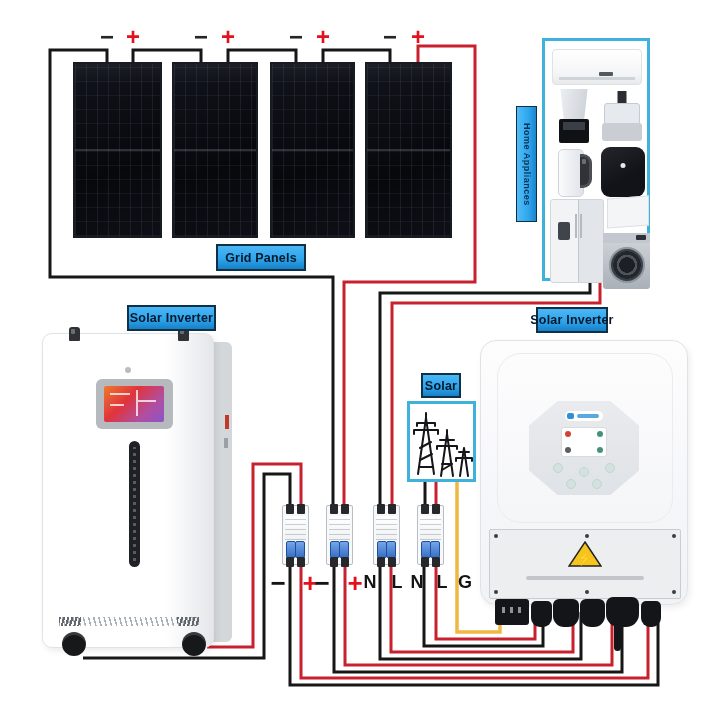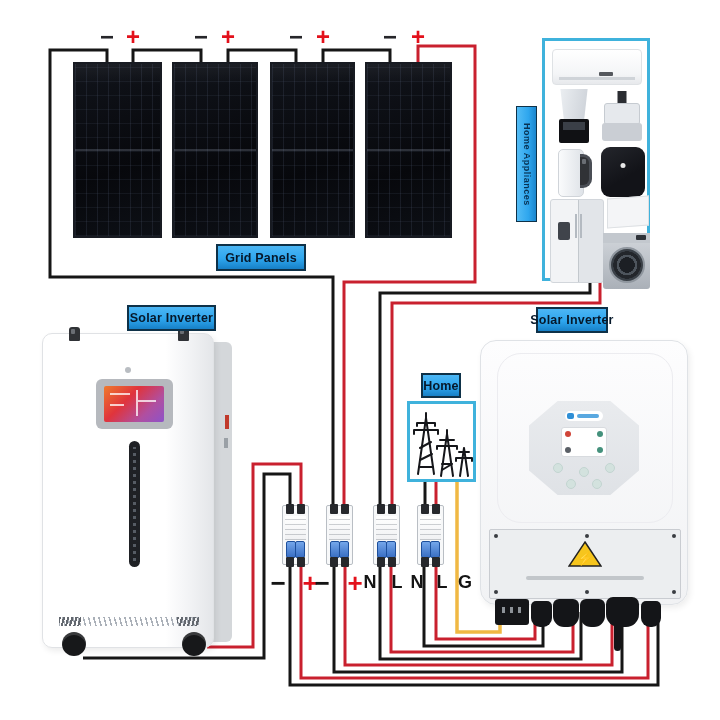--- a/index.html
+++ b/index.html
@@ -231,21 +231,21 @@
       </div>
     <div class="bpattern">
         <b style="left:0"></b>
         <b style="right:0"></b>
       </div>
   </div>
   <div class="wheel" style="left:62px;top:632px"></div>
   <div class="wheel" style="left:182px;top:632px"></div>
   <div class="blue-label" style="left:127px;top:305px;width:89px;height:26px">Solar Inverter</div>
 
-  <div class="blue-label" style="left:421px;top:373px;width:40px;height:25px">Home</div>
+  <div class="blue-label" style="left:421px;top:373px;width:40px;height:25px">Solar</div>
   <div class="grid-box">
     <svg width="63" height="75" viewBox="0 0 63 75">
       <g stroke="#15161a" stroke-width="2" fill="none" stroke-linecap="round">
         <path d="M8,70 L16,14 M24,70 L16,14 M16,14 v-5"></path>
         <path d="M4,26 H28 M4,26 v4 M28,26 v4 M7,19 H25 M7,19 v3 M25,19 v3"></path>
         <path d="M10,56 L22,50 M10,44 L21,38 M9,63 H23"></path>
         <path d="M31,72 L37,30 M43,72 L37,30 M37,30 v-4"></path>
         <path d="M27,42 H47 M27,42 v3 M47,42 v3 M30,36 H44"></path>
         <path d="M32,60 H42 M32,66 L42,60"></path>
         <path d="M50,72 L54,44 M58,72 L54,44"></path>

